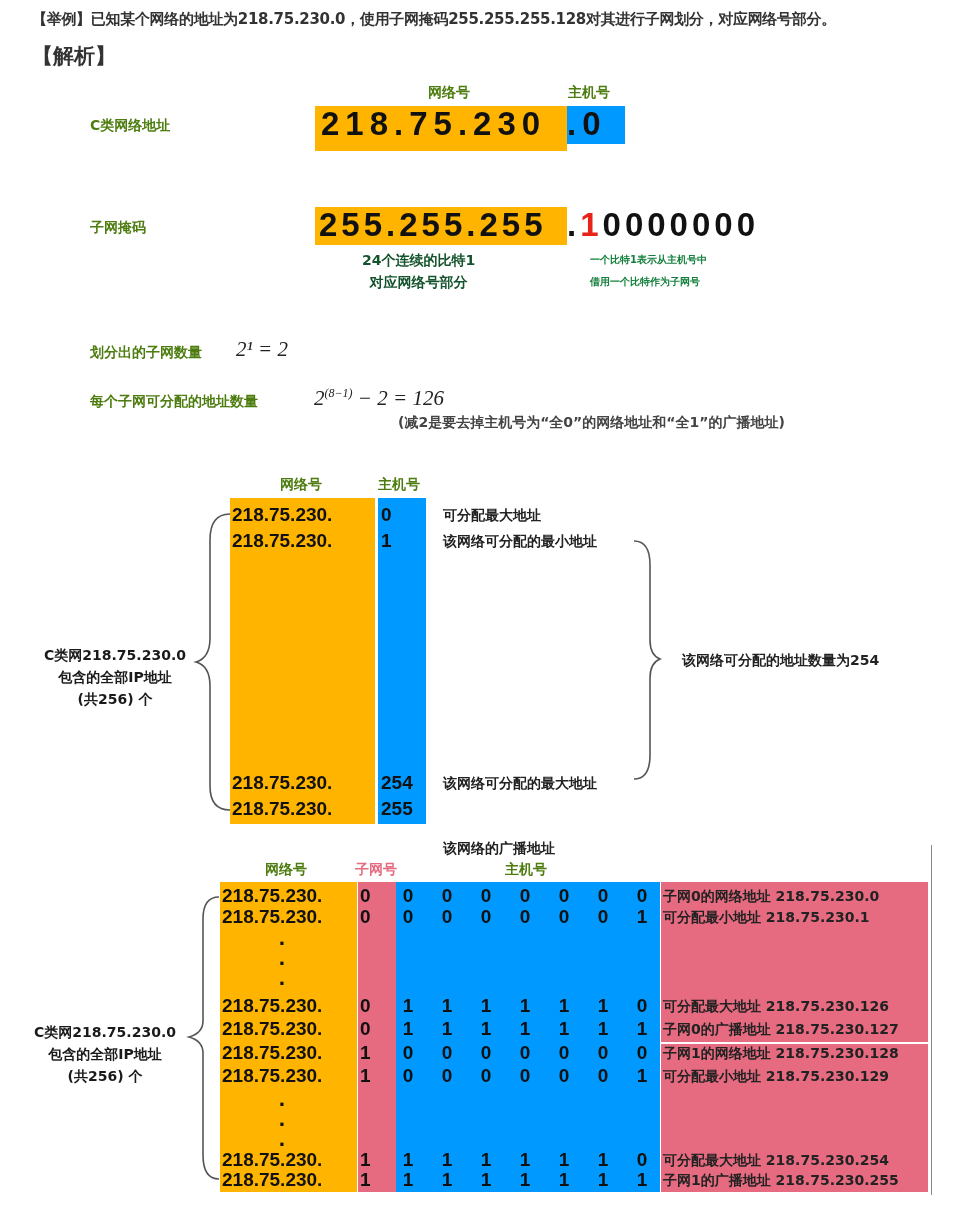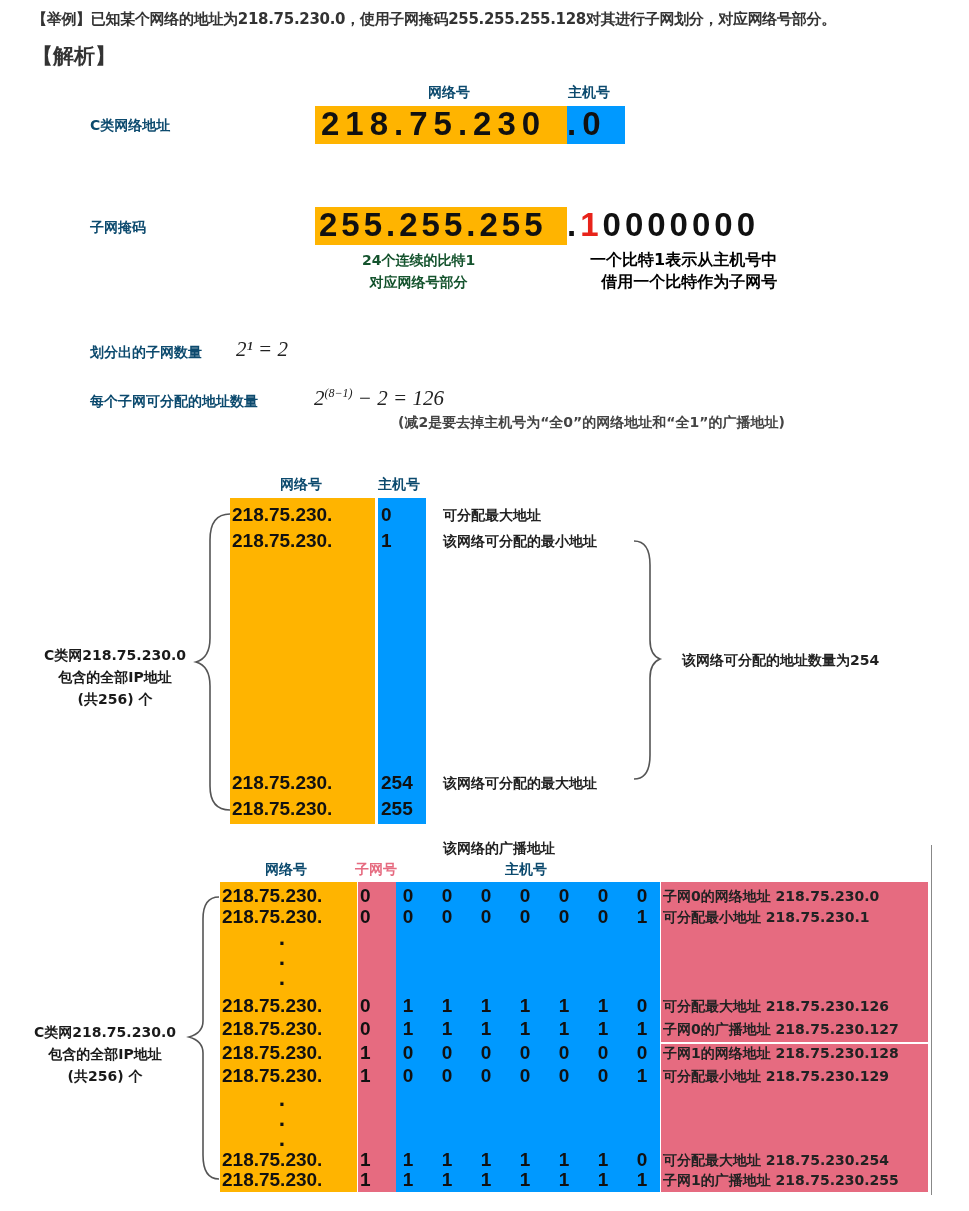--- a/index.html
+++ b/index.html
@@ -1,45 +1,45 @@
 <!DOCTYPE html>
 <html><head>
 <meta charset="utf-8">
 <style>
   * { margin:0; padding:0; box-sizing:border-box; }
   html, body { width:969px; height:1211px; background:#ffffff; overflow:hidden; }
   body { position:relative; font-family:"DejaVu Sans","Liberation Sans",sans-serif; color:#1a1a1a; }
   .abs { position:absolute; }
   .q-text { left:32px; top:10px; font-size:15px; font-weight:bold; color:#333; white-space:nowrap; letter-spacing:-0.3px; }
   .q-text2 { left:32px; top:42px; font-size:21px; font-weight:bold; color:#333; }
-  .label-gray { font-size:14px; font-weight:bold; color:#0c4a6e; white-space:nowrap; }
+  .label-gray { font-size:14px; font-weight:bold; color:#4d7c0f; white-space:nowrap; }
   .big-addr { font-family:"Liberation Sans",sans-serif; font-weight:bold; font-size:33px; letter-spacing:6px; color:#111; line-height:36px; }
   .orange { background:#ffb400; }
   .blue { background:#0099ff; }
   .pink { background:#e66b80; }
   .math { font-family:"Liberation Serif","DejaVu Serif",serif; font-style:italic; font-size:21px; color:#222; white-space:nowrap; }
-  .red-note { color:#000000; font-size:16px; font-weight:bold; line-height:22px; text-align:right; white-space:nowrap; }
+  .red-note { color:#15803d; font-size:10px; font-weight:bold; line-height:22px; text-align:left; white-space:nowrap; }
   .gray-note { color:#14532d; font-size:14px; font-weight:bold; line-height:22px; text-align:center; white-space:nowrap; }
   .row-addr { font-family:"Liberation Sans",sans-serif; font-weight:bold; font-size:19px; color:#111; white-space:nowrap; line-height:24px; }
   .row-desc { font-size:14px; font-weight:bold; color:#222; white-space:nowrap; line-height:24px; }
   .bits { display:flex; justify-content:space-between; width:248px; }
   .bit { font-family:"Liberation Sans",sans-serif; font-weight:bold; font-size:19px; color:#111; width:14px; text-align:center; }
   .vdots { font-size:18px; font-weight:bold; line-height:20px; color:#111; text-align:center; width:20px; }
   svg { position:absolute; overflow:visible; }
 </style>
 </head>
 <body>
 
 <div class="abs q-text">【举例】已知某个网络的地址为218.75.230.0，使用子网掩码255.255.255.128对其进行子网划分，对应网络号部分。</div>
 <div class="abs q-text2">【解析】</div>
 
 <div class="abs label-gray" style="left:428px;top:84px;">网络号</div>
 <div class="abs label-gray" style="left:568px;top:84px;">主机号</div>
 <div class="abs label-gray" style="left:90px;top:117px;">C类网络地址</div>
-<div class="abs orange" style="left:315px;top:106px;width:252px;height:38px;">
+<div class="abs orange" style="left:315px;top:106px;width:252px;height:45px;">
   <span class="big-addr" style="display:block;padding-left:6px;">218.75.230</span>
 </div>
 <div class="abs blue" style="left:567px;top:106px;width:58px;height:38px;">
   <span class="big-addr" style="display:block;padding-left:0px;">.0</span>
 </div>
 
 <div class="abs label-gray" style="left:90px;top:219px;">子网掩码</div>
 <div class="abs orange" style="left:315px;top:207px;width:252px;height:38px;">
   <span class="big-addr" style="display:block;padding-left:4px;letter-spacing:4px;">255.255.255</span>
 </div>

